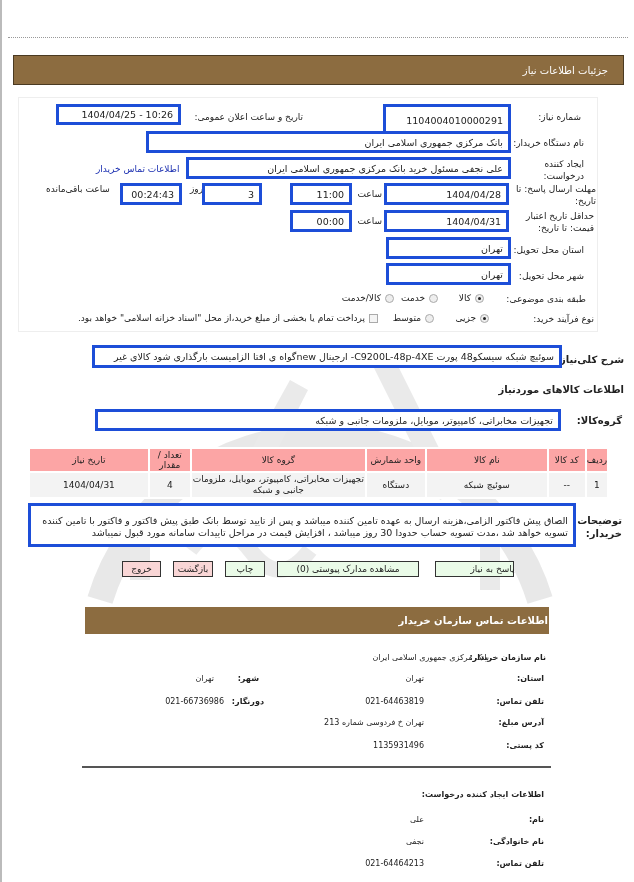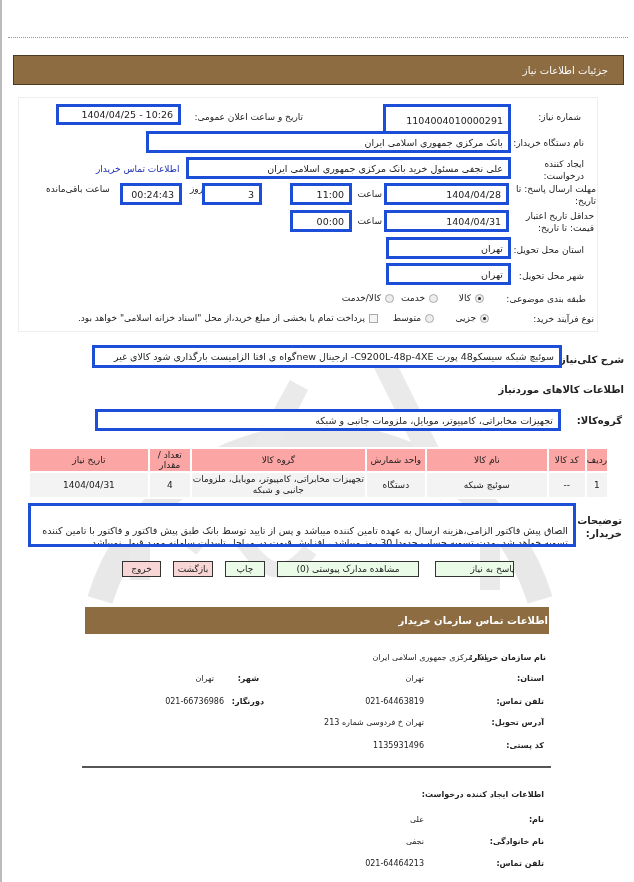--- a/index.html
+++ b/index.html
@@ -155,21 +155,21 @@
       <td>سوئیچ شبکه</td>
       <td>دستگاه</td>
       <td>تجهیزات مخابراتی، کامپیوتر، موبایل، ملزومات جانبی و شبکه</td>
       <td>4</td>
       <td>1404/04/31</td>
     </tr>
   </tbody>
 </table>
 
 <div class="boldlbl" style="right:12px;top:514px;width:42px;white-space:normal;line-height:13px;">توضیحات خریدار:</div>
-<div class="field" style="left:28px;right:58px;top:503px;height:44px;white-space:normal;line-height:12px;align-items:flex-start;padding-top:19px;">الصاق پیش فاکتور الزامی،هزینه ارسال به عهده تامین کننده میباشد و پس از تایید توسط بانک طبق پیش فاکتور و فاکتور با تامین کننده تسویه خواهد شد ،مدت تسویه حساب حدودا 30 روز میباشد ، افزایش قیمت در مراحل تاییدات سامانه مورد قبول نمیباشد</div>
+<div class="field" style="left:28px;right:58px;top:503px;height:44px;white-space:normal;line-height:12px;align-items:flex-start;padding-top:9px;">الصاق پیش فاکتور الزامی،هزینه ارسال به عهده تامین کننده میباشد و پس از تایید توسط بانک طبق پیش فاکتور و فاکتور با تامین کننده تسویه خواهد شد ،مدت تسویه حساب حدودا 30 روز میباشد ، افزایش قیمت در مراحل تاییدات سامانه مورد قبول نمیباشد</div>
 
 <div class="btn green" style="left:435px;top:561px;width:79px;padding-left:36px;">پاسخ به نیاز</div>
 <div class="btn green" style="left:277px;top:561px;width:142px;">مشاهده مدارک پیوستی (0)</div>
 <div class="btn green" style="left:225px;top:561px;width:40px;">چاپ</div>
 <div class="btn red" style="left:173px;top:561px;width:40px;">بازگشت</div>
 <div class="btn red" style="left:122px;top:561px;width:39px;">خروج</div>
 
 <div class="sec2-bar">
   <span>اطلاعات تماس سازمان خریدار</span>
 </div>
@@ -180,21 +180,21 @@
 <div class="c-lbl" style="right:90px;top:674px;">استان:</div>
 <div class="c-val" style="right:210px;top:674px;">تهران</div>
 <div class="c-lbl" style="right:375px;top:674px;">شهر:</div>
 <div class="c-val" style="right:420px;top:674px;">تهران</div>
 
 <div class="c-lbl" style="right:90px;top:697px;">تلفن تماس:</div>
 <div class="c-val" style="right:210px;top:697px;direction:ltr;">021-64463819</div>
 <div class="c-lbl" style="right:370px;top:697px;">دورنگار:</div>
 <div class="c-val" style="right:410px;top:697px;direction:ltr;">021-66736986</div>
 
-<div class="c-lbl" style="right:90px;top:718px;">آدرس تحویل:</div>
+<div class="c-lbl" style="right:90px;top:718px;">آدرس مبلغ:</div>
 <div class="c-val" style="right:210px;top:718px;">تهران خ فردوسی شماره 213</div>
 
 <div class="c-lbl" style="right:90px;top:741px;">کد پستی:</div>
 <div class="c-val" style="right:210px;top:741px;direction:ltr;">1135931496</div>
 
 <div class="hr"></div>
 
 <div class="c-lbl" style="right:90px;top:790px;">اطلاعات ایجاد کننده درخواست:</div>
 <div class="c-lbl" style="right:90px;top:815px;">نام:</div>
 <div class="c-val" style="right:210px;top:815px;">علی</div>

